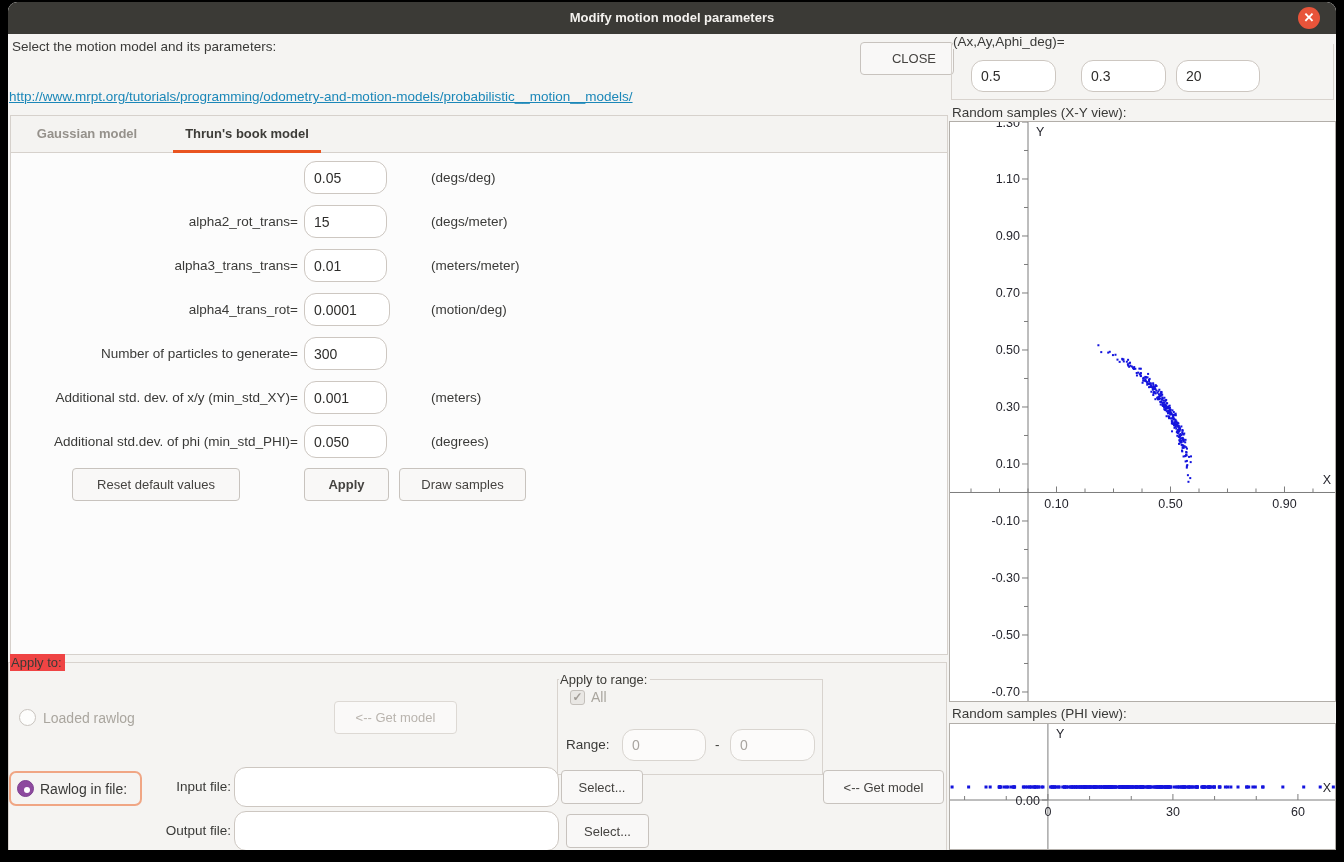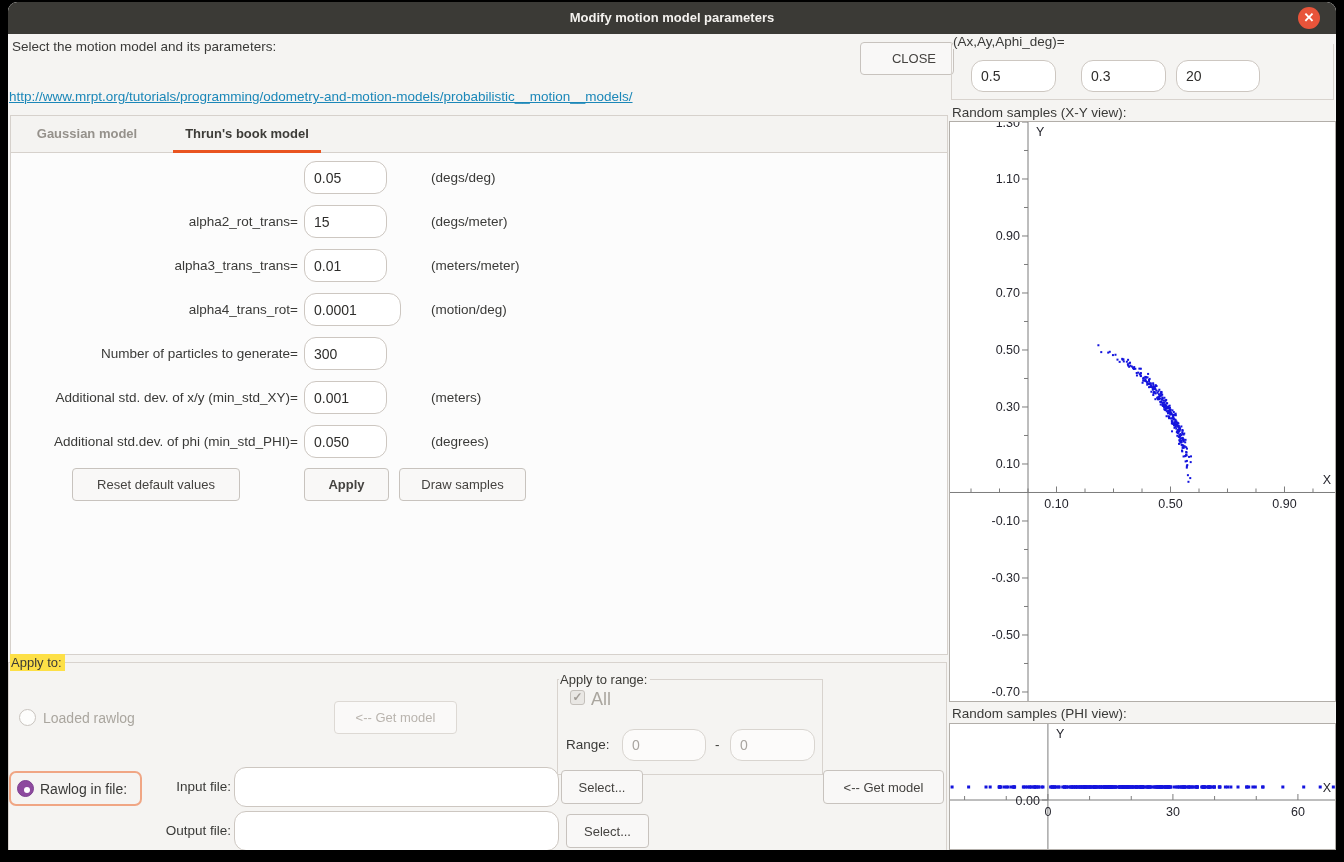--- a/index.html
+++ b/index.html
@@ -28,21 +28,21 @@
        font-weight:bold;box-sizing:border-box;}
   .tab.inactive{color:#95918b;}
   .tab.active{color:#3d3c38;}
   .tab.active .tab-underline{position:absolute;left:10px;right:10px;bottom:0;height:3px;background:#e95420;}
   .field{position:absolute;background:#fff;border:1px solid #cdc7c1;border-radius:12px;
          font-size:14px;color:#2e2d2b;box-sizing:border-box;padding:0 0 0 9px;
          font-family:"Liberation Sans",sans-serif;outline:none;}
   .field:disabled,.field.disabled{color:#a8a49f;border-color:#d9d5d0;background:#fcfbfa;}
   .rowlabel{position:absolute;font-size:13.5px;color:#3a3a38;text-align:right;white-space:nowrap;}
   .fieldset{position:absolute;border:1px solid #d8d3ce;box-sizing:border-box;}
-  .legend{position:absolute;top:-9px;left:1px;background:#fde047;font-size:13px;color:#3b3a36;
+  .legend{position:absolute;top:-9px;left:1px;background:#ef4444;font-size:13px;color:#3b3a36;
           padding:0 3px 0 1px;white-space:nowrap;line-height:17px;}
   .radio{position:absolute;width:17px;height:17px;border-radius:50%;box-sizing:border-box;}
   .radio.off{border:1px solid #c9c4bf;background:#fdfdfc;}
   .radio.on{background:#8d4a9e;border:1px solid #7d4090;}
   .radio.on::after{content:"";position:absolute;left:5.5px;top:5.5px;width:6px;height:6px;
           border-radius:50%;background:#fff;}
   .focus-ring{position:absolute;border:2px solid #f0a684;border-radius:7px;box-sizing:border-box;}
   .checkbox{position:absolute;width:15px;height:15px;border-radius:3px;box-sizing:border-box;
           border:1px solid #c4c0bb;background:#e9e7e4;color:#a19c96;font-size:12px;
           line-height:13px;text-align:center;font-weight:bold;}
@@ -79,21 +79,21 @@
 
     <div class="rowlabel" style="left:0;top:89px;width:287px;line-height:33px;">alpha2_rot_trans=</div>
     <input class="field" style="left: 293px; top: 89px; width: 83px; height: 33px;" value="15">
     <div class="lbl" style="left:420px;top:89px;line-height:33px;">(degs/meter)</div>
 
     <div class="rowlabel" style="left:0;top:133px;width:287px;line-height:33px;">alpha3_trans_trans=</div>
     <input class="field" style="left: 293px; top: 133px; width: 83px; height: 33px;" value="0.01">
     <div class="lbl" style="left:420px;top:133px;line-height:33px;">(meters/meter)</div>
 
     <div class="rowlabel" style="left:0;top:177px;width:287px;line-height:33px;">alpha4_trans_rot=</div>
-    <input class="field" style="left: 293px; top: 177px; width: 97px; height: 33px;" value="0.0001">
+    <input class="field" style="left: 293px; top: 177px; width: 86px; height: 33px;" value="0.0001">
     <div class="lbl" style="left:420px;top:177px;line-height:33px;">(motion/deg)</div>
 
     <div class="rowlabel" style="left:0;top:221px;width:287px;line-height:33px;">Number of particles to generate=</div>
     <input class="field" style="left: 293px; top: 221px; width: 83px; height: 33px;" value="300">
 
     <div class="rowlabel" style="left:0;top:265px;width:287px;line-height:33px;">Additional std. dev. of x/y (min_std_XY)=</div>
     <input class="field" style="left: 293px; top: 265px; width: 83px; height: 33px;" value="0.001">
     <div class="lbl" style="left:420px;top:265px;line-height:33px;">(meters)</div>
 
     <div class="rowlabel" style="left:0;top:309px;width:287px;line-height:33px;">Additional std.dev. of phi (min_std_PHI)=</div>
@@ -108,21 +108,21 @@
   <div class="fieldset" style="left:0;top:660px;width:939px;height:196px;">
     <span class="legend">Apply to:</span>
 
     <span class="radio off" style="left:10px;top:46px;"></span>
     <div class="lbl graylbl" style="left:34px;top:47px;font-size:14px;">Loaded rawlog</div>
     <button class="btn disabled" style="left:325px;top:38px;width:123px;height:33px;">&lt;-- Get model</button>
 
     <div class="fieldset" style="left:548px;top:16px;width:266px;height:96px;">
       <span class="legend" style="background:#f5f4f2;">Apply to range:</span>
       <span class="checkbox" style="left:12px;top:10px;">✓</span>
-      <div class="lbl graylbl" style="left:33px;top:9px;font-size:18px;">All</div>
+      <div class="lbl graylbl" style="left:33px;top:9px;font-size:14px;">All</div>
       <div class="lbl" style="left:8px;top:49px;line-height:32px;">Range:</div>
       <input class="field disabled" disabled="" style="left: 64px; top: 49px; width: 84px; height: 32px;" value="0">
       <div class="lbl" style="left:157px;top:49px;line-height:32px;">-</div>
       <input class="field disabled" disabled="" style="left: 172px; top: 49px; width: 85px; height: 32px;" value="0">
     </div>
 
     <div class="rowlabel" style="left:60px;top:104px;width:162px;line-height:40px;">Input file:</div>
     <input class="field" style="left: 225px; top: 104px; width: 325px; height: 40px;" value="">
     <button class="btn" style="left:552px;top:107px;width:82px;height:34px;">Select...</button>
     <button class="btn" style="left:814px;top:107px;width:121px;height:34px;">&lt;-- Get model</button>

